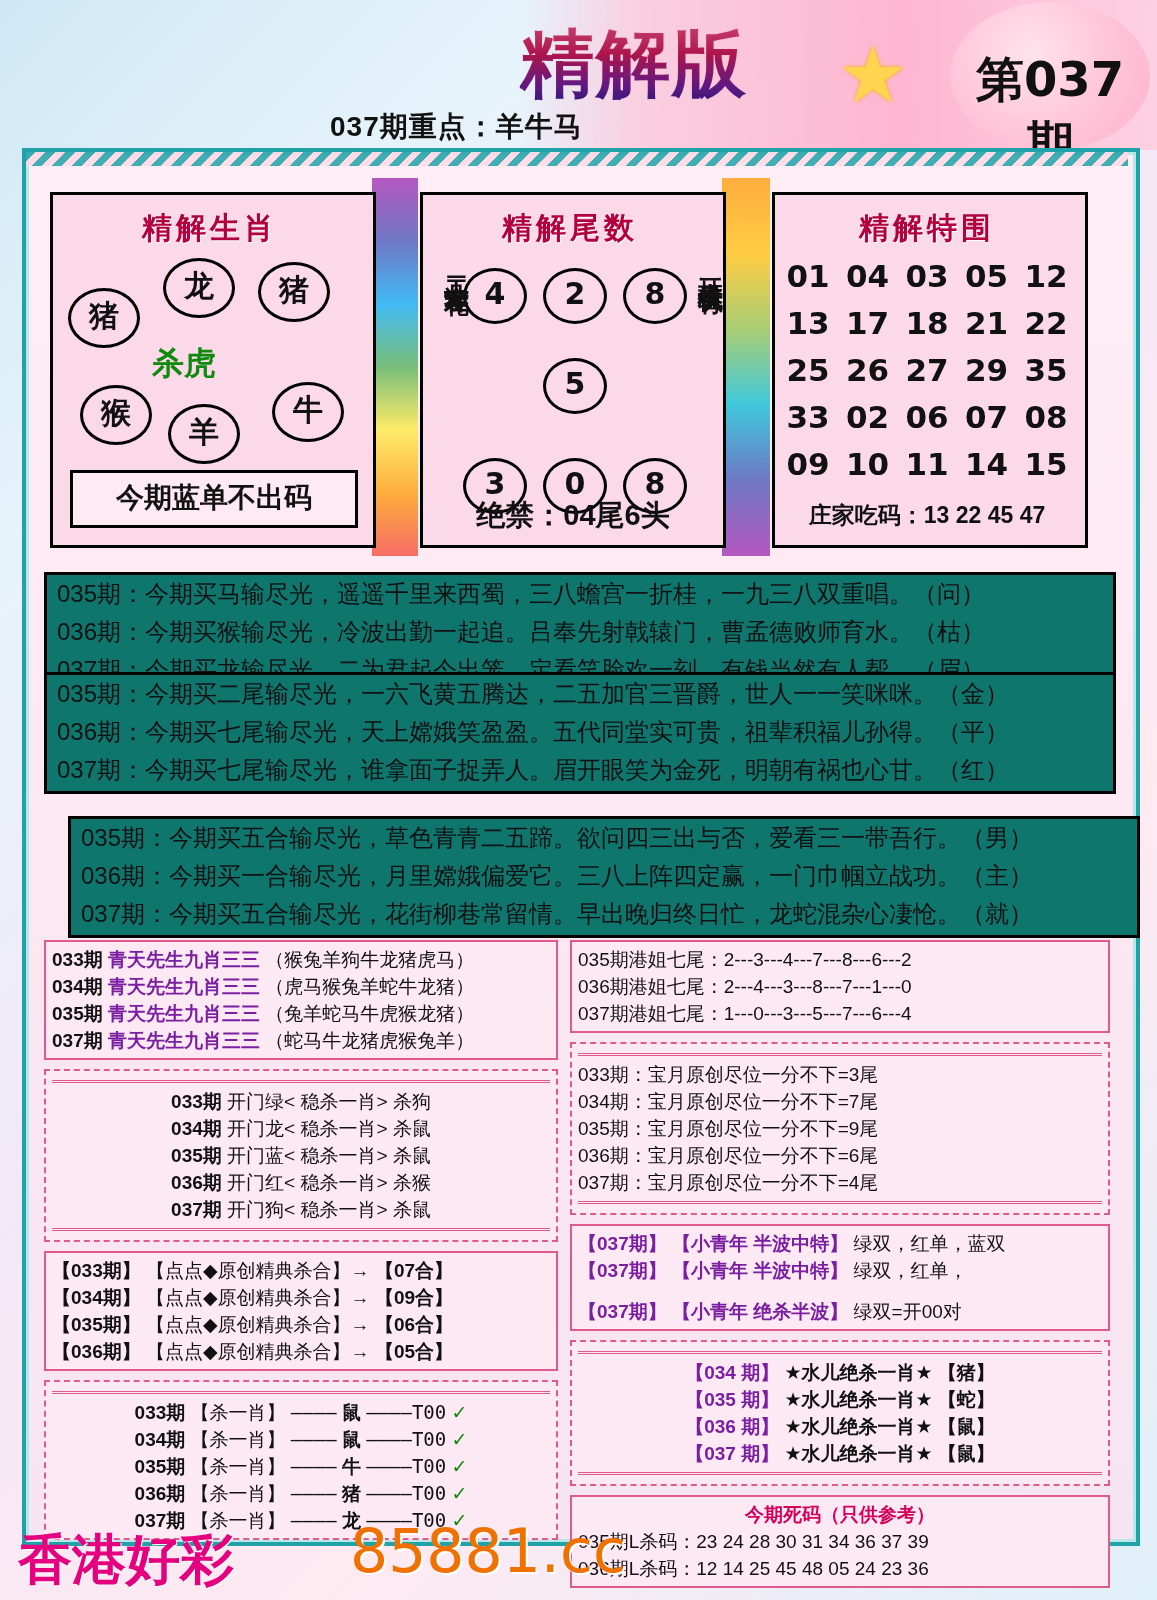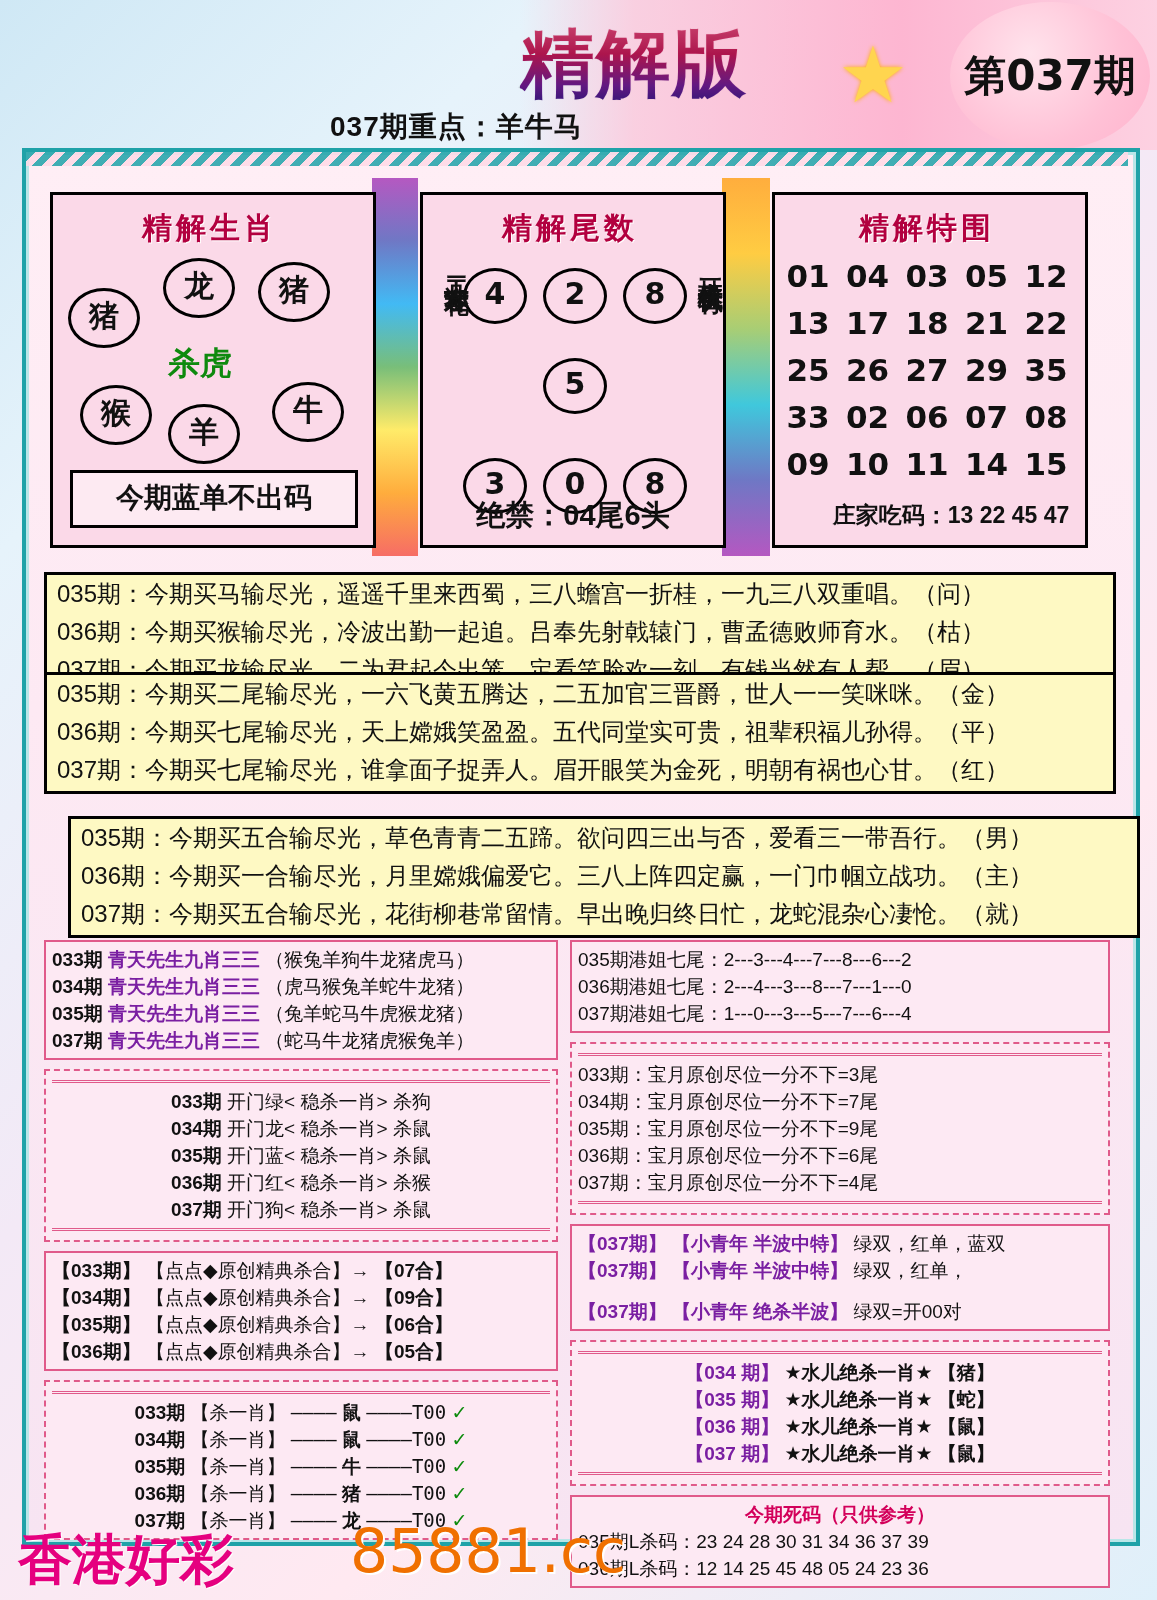--- a/index.html
+++ b/index.html
@@ -17,21 +17,21 @@
     font-family:"DejaVu Sans","Liberation Sans",sans-serif;
     color:#1a1a1a;
     background:linear-gradient(180deg,#ff5d8f 0%,#d81b60 40%,#7b1fa2 75%,#311b92 100%);
     -webkit-background-clip:text;background-clip:text;-webkit-text-fill-color:transparent;
     text-shadow:0 0 1px rgba(0,0,0,.2);
   }
   .star{position:absolute;left:838px;top:36px;width:80px;height:80px;color:#ffd54f;font-size:78px;line-height:78px;
     text-shadow:0 0 4px #ffae00;}
   .circle-issue{position:absolute;left:950px;top:2px;width:200px;height:148px;border-radius:50%;
     background:radial-gradient(circle at 40% 35%,#ffe3ec 0%,#ffc1d6 60%,#ffb3cd 100%);}
-  .issue-text{position:absolute;left:955px;top:48px;width:190px;text-align:center;font-size:42px;font-weight:bold;color:#111;
+  .issue-text{position:absolute;left:955px;top:48px;width:190px;text-align:center;font-size:48px;font-weight:bold;color:#111;
     font-family:"DejaVu Sans",sans-serif;}
   .focus{position:absolute;left:330px;top:108px;font-size:28px;color:#111;font-weight:bold;letter-spacing:1px;}
 
   
   .frame{position:absolute;left:22px;top:148px;width:1110px;height:1390px;
     border:4px solid #1fa2a8;background:linear-gradient(180deg,#ffeef5 0%,#fde9f3 40%,#f7e4f2 100%);
     box-shadow:0 0 0 3px #b9e6e8 inset;}
   .zigzag{position:absolute;left:26px;top:152px;width:1102px;height:14px;
     background:repeating-linear-gradient(135deg,#1fa2a8 0 7px,#ffd9e6 7px 14px);opacity:.85;}
 
@@ -60,24 +60,24 @@
   .vtextL{position:absolute;left:430px;top:258px;width:40px;font-size:25px;line-height:27px;font-weight:bold;color:#111;
     writing-mode:vertical-rl;text-orientation:upright;letter-spacing:2px;}
   .vtextR{position:absolute;left:684px;top:258px;width:40px;font-size:25px;line-height:27px;font-weight:bold;color:#111;
     writing-mode:vertical-rl;text-orientation:upright;letter-spacing:2px;}
   .ban{position:absolute;left:430px;top:496px;width:286px;text-align:center;font-size:29px;font-weight:bold;color:#111;}
 
   .numgrid{position:absolute;left:782px;top:258px;width:290px;}
   .numgrid .row{display:flex;justify-content:space-between;margin-bottom:11px;}
   .numgrid .cell{width:52px;text-align:center;font-size:31px;font-weight:bold;color:#111;
     font-family:"DejaVu Sans",sans-serif;}
-  .banker{position:absolute;left:776px;top:500px;width:302px;text-align:center;font-size:23px;font-weight:bold;color:#111;padding-left:24px;}
-
-  
-  .vblock{position:absolute;left:44px;width:1066px;border:3px solid #000;background:#fef9c3;}
+  .banker{position:absolute;left:776px;top:500px;width:302px;text-align:center;font-size:23px;font-weight:bold;color:#111;}
+
+  
+  .vblock{position:absolute;left:44px;width:1066px;border:3px solid #000;background:#0f766e;}
   .vrow{font-size:24px;color:#111;line-height:34px;padding:2px 10px;white-space:nowrap;}
   .vb1{top:572px;height:116px;}
   .vb2{top:672px;height:116px;}
   .vb3{top:816px;height:116px;margin-left:24px;}
 
   
   .lcol{position:absolute;left:44px;top:940px;width:514px;}
   .rcol{position:absolute;left:570px;top:940px;width:540px;}
 
   .box{border:2px solid #e05a8a;background:#fde9f3;margin-bottom:9px;padding:4px 6px;}
@@ -116,21 +116,21 @@
 <div class="frame"></div>
 <div class="zigzag"></div>
 <div class="rainbow1"></div>
 <div class="rainbow2"></div>
 
 <div class="panel p1"></div>
 <div style="position:absolute;left:50px;top:208px;width:320px;text-align:center;" class="panel-title">精解生肖</div>
 <div class="zodiac" style="left:68px;top:288px;">猪</div>
 <div class="zodiac" style="left:163px;top:258px;">龙</div>
 <div class="zodiac" style="left:258px;top:262px;">猪</div>
-<div class="kill" style="left:168px;top:342px;">杀虎</div>
+<div class="kill" style="left:152px;top:342px;">杀虎</div>
 <div class="zodiac" style="left:80px;top:385px;">猴</div>
 <div class="zodiac" style="left:168px;top:404px;">羊</div>
 <div class="zodiac" style="left:272px;top:382px;">牛</div>
 <div class="noteblue">今期蓝单不出码</div>
 
 <div class="panel p2"></div>
 <div style="position:absolute;left:420px;top:208px;width:300px;" class="panel-title">精解尾数</div>
 <div class="tail" style="left:463px;top:268px;">4</div>
 <div class="tail" style="left:543px;top:268px;">2</div>
 <div class="tail" style="left:623px;top:268px;">8</div>

